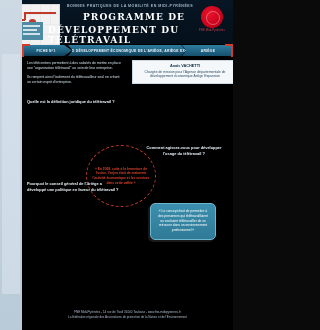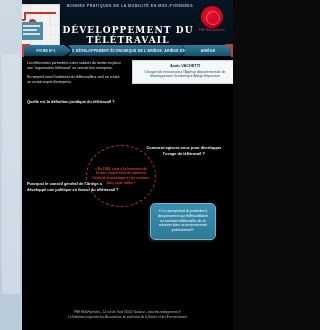--- a/index.html
+++ b/index.html
@@ -57,21 +57,21 @@
     position:absolute;left:38px;top:4px;width:140px;
     color:#9fb6c6;font-size:3.6px;letter-spacing:.5px;font-weight:bold;
     text-transform:uppercase;text-align:center;
   }
   .title1{
     position:absolute;left:38px;top:12px;width:148px;text-align:center;
     color:#ffffff;font-size:9px;font-weight:bold;letter-spacing:1.1px;
     text-transform:uppercase;font-family:"DejaVu Serif",serif;
   }
   .title2{
-    position:absolute;left:26px;top:25px;width:160px;text-align:center;
+    position:absolute;left:26px;top:25px;width:160px;text-align:left;
     color:#ffffff;font-size:9px;font-weight:bold;letter-spacing:1.1px;
     text-transform:uppercase;font-family:"DejaVu Serif",serif;
   }
   .logo{
     position:absolute;right:6px;top:6px;width:30px;height:30px;
   }
   .logo .disc{
     position:absolute;left:4px;top:0;width:22px;height:22px;border-radius:50%;
     background:radial-gradient(circle at 40% 35%,#e8142b 0%,#c3001a 70%,#8f0013 100%);
   }
@@ -174,20 +174,21 @@
         <div class="ln h2"></div>
         <div class="dot"></div>
         <div class="card">
           <i style="top:3px;width:17px;"></i>
           <i style="top:7px;width:14px;"></i>
           <i style="top:11px;width:17px;"></i>
         </div>
       </div>
 
       <div class="kicker">Bonnes pratiques de la mobilité en Midi-Pyrénées</div>
+      <div class="title1">Programme de</div>
       <div class="title2">développement du télétravail</div>
 
       <div class="logo">
         <div class="disc"></div>
         <div class="gl"></div>
         <div class="lbl">FNE Midi-Pyrénées</div>
       </div>
     </div>
 
     <div class="ribbon">

